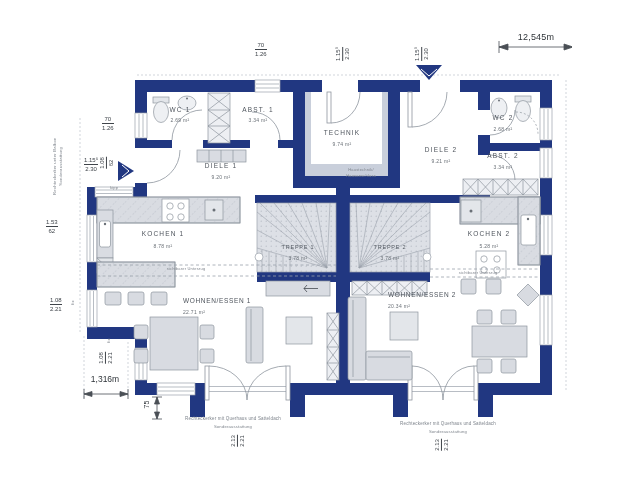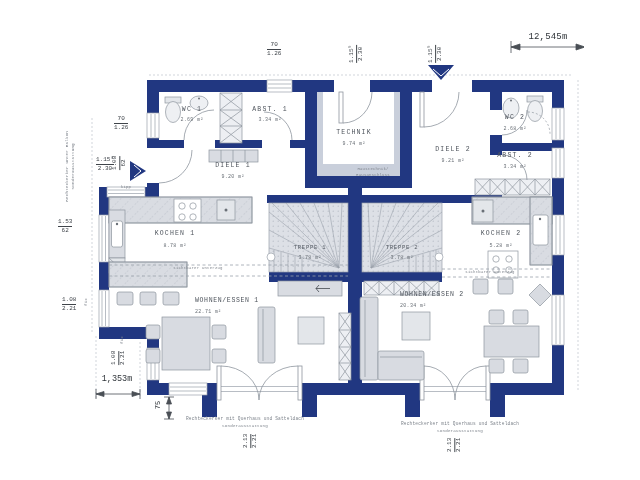--- a/index.html
+++ b/index.html
@@ -1,17 +1,17 @@
 <!DOCTYPE html>
 <html><head>
 <meta charset="utf-8">
 <style>
   html,body{margin:0;padding:0;background:#fff;}
   #plan{position:relative;width:572px;height:480px;background:#fff;overflow:hidden;
-        font-family:Liberation Mono, monospace;margin-left:12px;}
+        font-family:Liberation Sans, sans-serif;}
   #plan svg{position:absolute;left:0;top:0;}
   .lbl{position:absolute;white-space:nowrap;color:#4e545c;}
   .ctr{text-align:center;}
   .room{font-size:6.5px;letter-spacing:.18em;color:#4e545c;}
   .room-sm{font-size:5.5px;letter-spacing:.14em;color:#555b63;}
   .area{font-size:5px;letter-spacing:.06em;color:#6a7077;}
   .bigdim{font-size:9px;color:#2e3338;letter-spacing:.02em;}
   .middim{font-size:8.5px;color:#2e3338;}
   .frac{position:absolute;display:inline-flex;flex-direction:column;align-items:center;
         font-size:6px;line-height:1.15;color:#3f444a;}
@@ -345,21 +345,21 @@
 <div class="lbl area ctr" style="left:352px;top:255px;width:76px;">3.78 m²</div>
 
 <div class="lbl room" style="left:183px;top:297px;letter-spacing:.1em;font-size:6.5px;">WOHNEN/ESSEN 1</div>
 <div class="lbl area" style="left:183px;top:309px;">22.71 m²</div>
 
 <div class="lbl room" style="left:388px;top:291px;letter-spacing:.1em;font-size:6.5px;">WOHNEN/ESSEN 2</div>
 <div class="lbl area" style="left:388px;top:303px;">20.34 m²</div>
 
 <div class="lbl bigdim ctr" style="left:494px;top:32px;width:84px;">12,545m</div>
 <div class="lbl bigdim ctr rot" style="left:560px;top:88px;width:64px;">9,42m</div>
-<div class="lbl middim ctr" style="left:80px;top:374px;width:50px;">1,353m</div>
+<div class="lbl middim ctr" style="left:80px;top:374px;width:50px;">1,316m</div>
 <div class="lbl ctr rot" style="left:135px;top:401px;width:22px;font-size:7px;color:#2e3338;">75</div>
 
 <div class="frac" style="left:255px;top:42px;">
   <span>70</span>
       <span class="bar"></span>
       <span>1.26</span>
 </div>
 <div class="frac" style="left:102px;top:116px;">
   <span>70</span>
       <span class="bar"></span>

